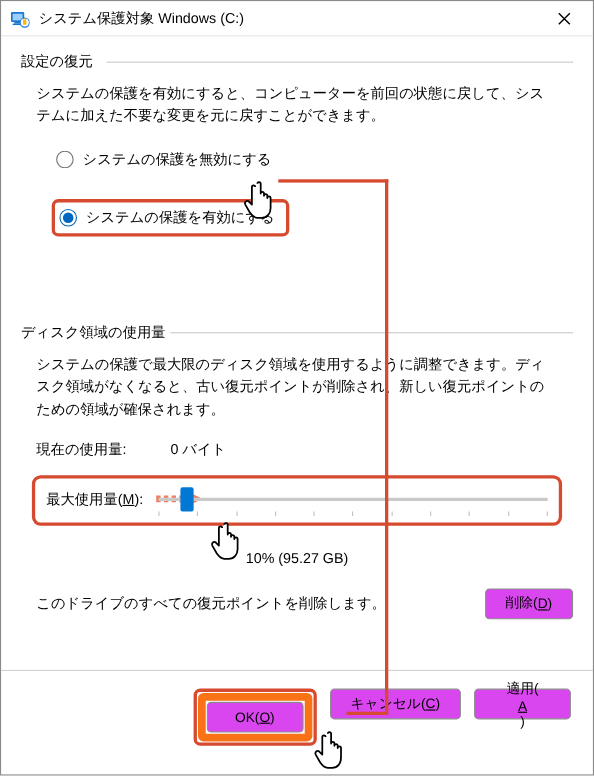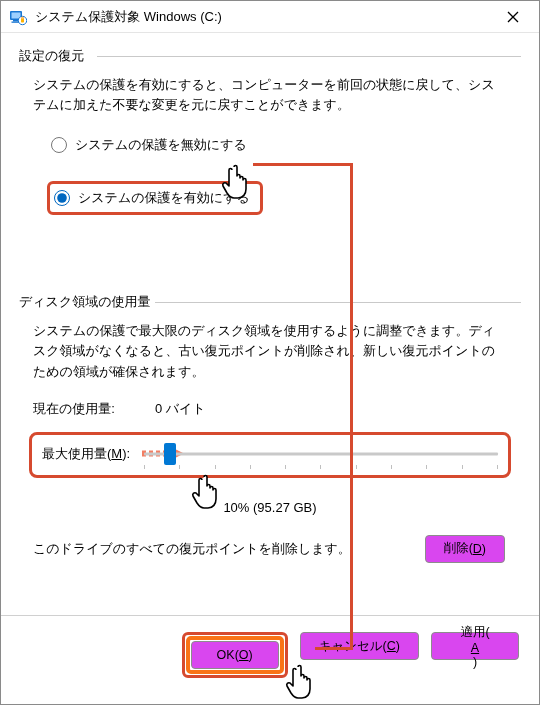--- a/index.html
+++ b/index.html
@@ -46,31 +46,31 @@
   .slider-label { min-width:90px; }
   .slider-label u { text-decoration:underline; }
   .slider-track-wrap { flex:1; position:relative; height:22px; }
   .slider-track { position:absolute; left:0; right:0; top:50%; height:3px; background:#c9c9c9; transform:translateY(-50%); border-radius:1px; }
   .slider-thumb { position:absolute; top:0; width:12px; height:22px; background:#0078d4; border-radius:2px; left:26px; transform:translateX(-50%); }
   .ticks { position:absolute; left:0; right:0; bottom:-4px; display:flex; justify-content:space-between; }
   .ticks span { width:1px; height:4px; background:#bfbfbf; }
   .arrow-pink { position:absolute; left:-18px; top:50%; transform:translateY(-50%); }
   .slider-value { text-align:center; margin-top:22px; font-size:13px; }
 
-  .delete-row { margin:20px 16px 0 14px; display:flex; align-items:center; gap:28px; }
+  .delete-row { margin:20px 0 0 14px; display:flex; align-items:center; gap:28px; }
   .delete-row .txt { flex:1; }
   .btn {
     background:#d946ef; border:1px solid #8c8c8c; border-radius:4px;
     height:28px; padding:0 18px; font-family:inherit; font-size:12.5px;
     cursor:pointer; display:inline-flex; align-items:center; justify-content:center;
   }
 
   .footer { position:absolute; left:0; right:0; bottom:0; border-top:1px solid #d0d0d0; padding:16px 20px 26px 20px; display:flex; justify-content:flex-end; gap:12px; }
 
-  .hl-blue { border:4px solid #f97316; border-radius:5px; padding:1px; display:inline-block; }
+  .hl-blue { border:7px solid #f97316; border-radius:5px; padding:1px; display:inline-block; }
   .hl-red-outer { border:3px solid #d64a2f; border-radius:6px; padding:1px; display:inline-block; }
 
   
   .annot { position:absolute; pointer-events:none; z-index:40; }
   .aline { position:absolute; background:#d64a2f; }
 
   
   .hand { position:absolute; z-index:50; pointer-events:none; }
   .hand svg { width:36px; height:40px; }
 

